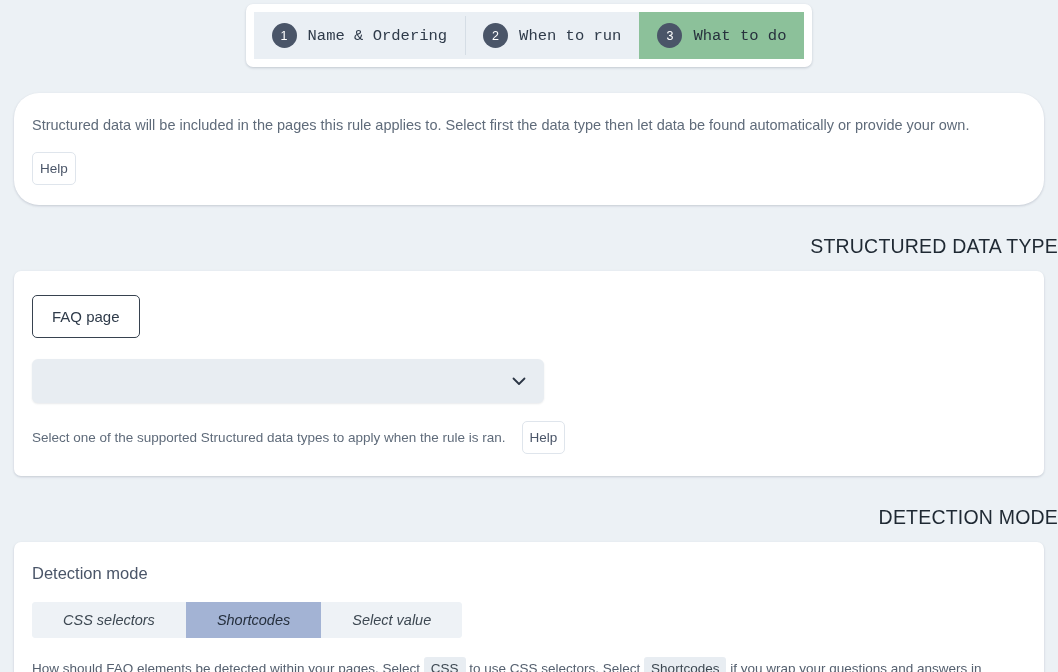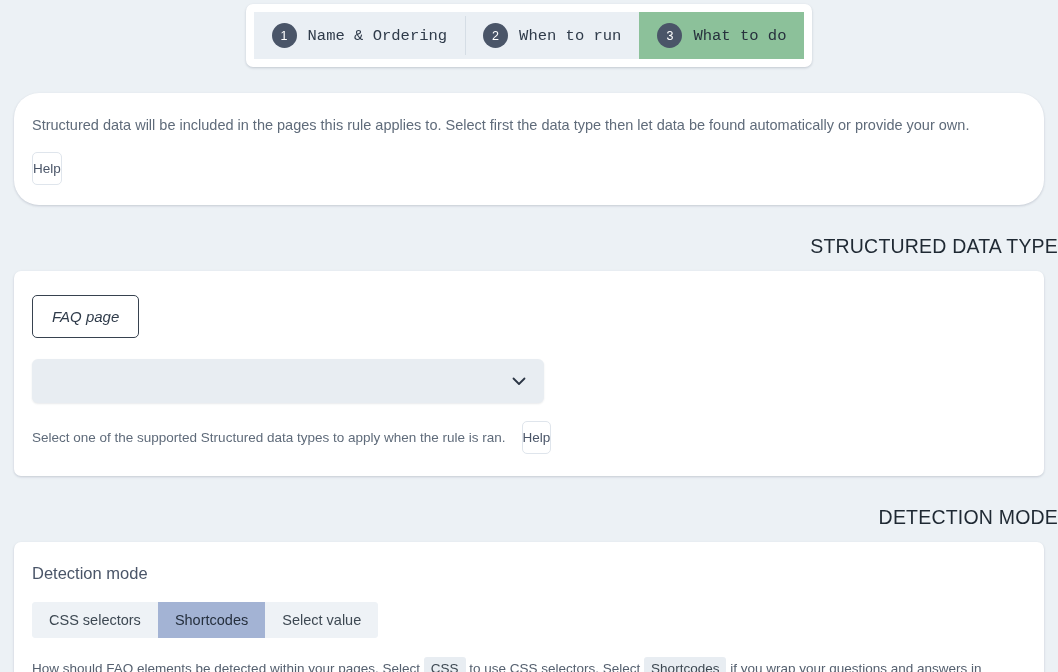--- a/index.html
+++ b/index.html
@@ -86,21 +86,21 @@
     font-size: 14.5px;
     color: #5f6b7a;
     line-height: 1.45;
   }
   .btn-help {
     display: inline-block;
     margin-top: 16px;
     background: #ffffff;
     border: 1px solid #dfe5ec;
     border-radius: 5px;
-    padding: 8px 0;
+    padding: 8px 7px;
     font-size: 13.5px;
     color: #4a5568;
     cursor: pointer;
   }
 
   
   .section-title {
     margin: 30px 0 13px 14px;
     font-size: 19.5px;
     letter-spacing: .2px;
@@ -113,21 +113,20 @@
   .sdt-card { padding: 24px 18px 22px 18px; }
   .faq-tab {
     display: inline-block;
     background: #ffffff;
     border: 1px solid #37424f;
     border-radius: 5px;
     padding: 12px 19px;
     font-size: 15px;
     color: #2f3b4a;
     cursor: pointer;
-    font-style: italic;
   }
   .select-row { margin-top: 21px; }
   .select-box {
     width: 512px;
     height: 44px;
     background: #e8edf2;
     border: none;
     border-radius: 6px;
     box-shadow: 0 1px 2px rgba(30,45,70,.10);
     display: flex;
@@ -159,26 +158,27 @@
     color: #4a5568;
     margin-bottom: 19px;
   }
   .segmented {
     display: inline-flex;
     border-radius: 4px;
     overflow: hidden;
     background: #eef2f6;
   }
   .seg {
-    padding: 10px 17px;
+    padding: 10px 31px;
     font-size: 14.5px;
     color: #3d4852;
     background: #eef2f6;
     cursor: pointer;
     white-space: nowrap;
+    font-style: italic;
   }
   .seg.selected {
     background: #a3b3d4;
     color: #252f3d;
   }
   .dm-desc {
     margin-top: 17px;
     font-size: 13.5px;
     line-height: 2.0;
     color: #55606f;

